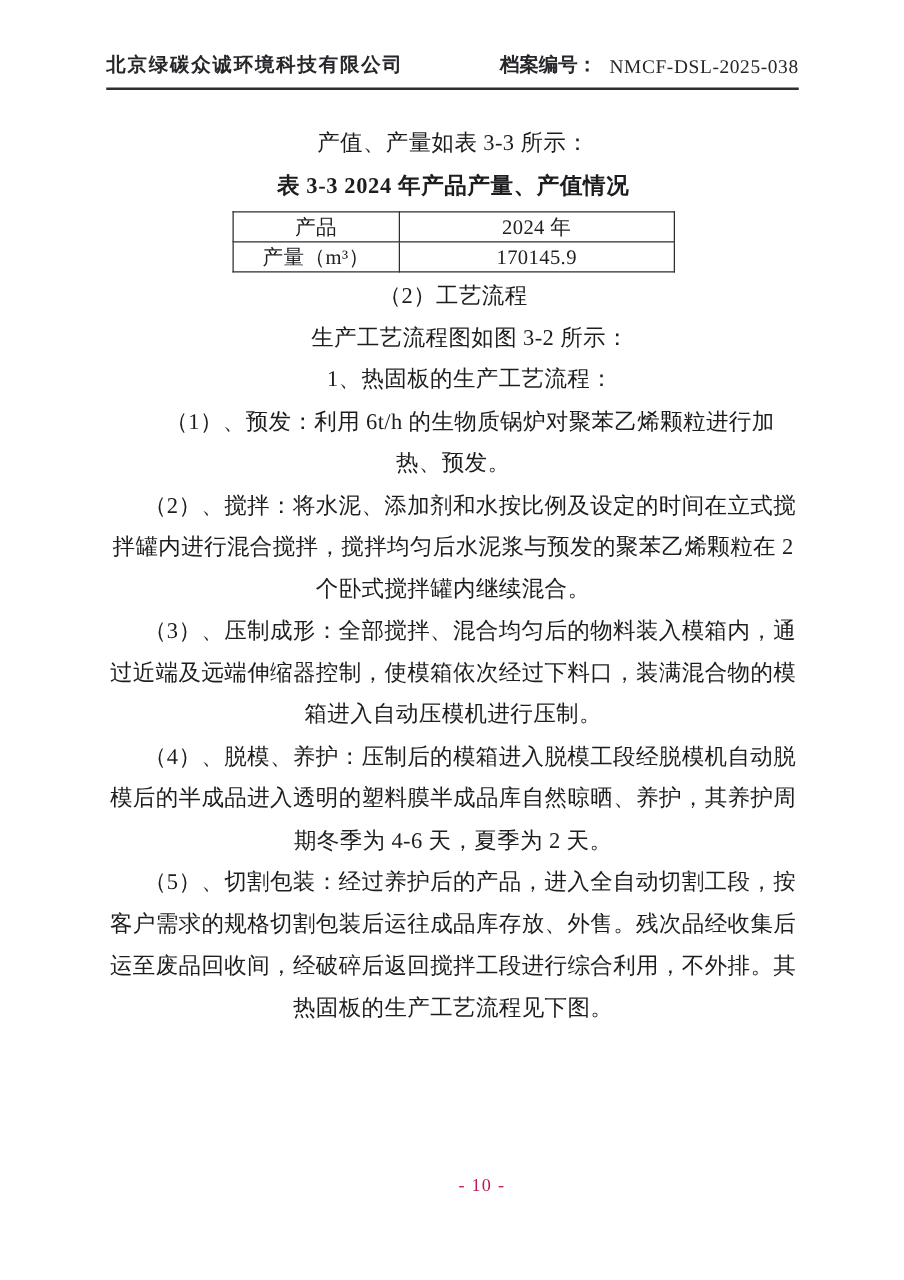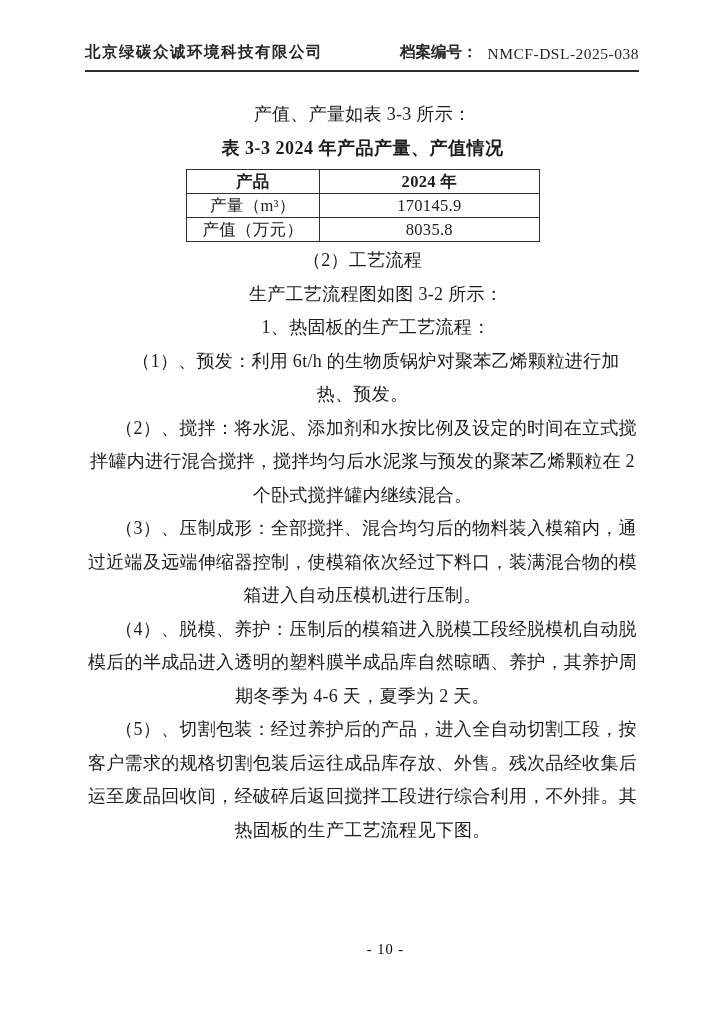--- a/index.html
+++ b/index.html
@@ -68,31 +68,31 @@
     text-align: center;
     color: #202024;
   }
   table.prod-table td, table.prod-table th {
     border: 1.5px solid #2e2e33;
     height: 24px;
     padding: 1px 4px;
     font-weight: normal;
     text-align: center;
   }
-  table.prod-table th { font-weight: 700; }
+  table.prod-table th { font-weight: 400; }
   table.prod-table col.c1 { width: 134px; }
   table.prod-table col.c2 { width: 220px; }
   .footer {
     position: absolute;
     left: 0;
     right: 0;
     top: 941px;
     text-align: center;
     font-size: 14.5px;
-    color: #000000;
+    color: #be185d;
     letter-spacing: 1px;
     padding-left: 48px;
   }
 </style>
 </head>
 <body>
 
 <div class="page">
 
   <div class="header">
@@ -115,24 +115,20 @@
         </colgroup>
       <tbody>
           <tr>
         <th>产品</th>
         <th>2024 年</th>
       </tr>
       <tr>
         <td>产量（m³）</td>
         <td>170145.9</td>
       </tr>
-      <tr>
-        <td>产值（万元）</td>
-        <td>8035.8</td>
-      </tr>
     </tbody>
       </table>
 
     <p>（2）工艺流程</p>
     <p class="indent">生产工艺流程图如图 3-2 所示：</p>
     <p class="indent">1、热固板的生产工艺流程：</p>
     <p class="indent">（1）、预发：利用 6t/h 的生物质锅炉对聚苯乙烯颗粒进行加热、预发。</p>
     <p class="indent">（2）、搅拌：将水泥、添加剂和水按比例及设定的时间在立式搅拌罐内进行混合搅拌，搅拌均匀后水泥浆与预发的聚苯乙烯颗粒在 2 个卧式搅拌罐内继续混合。</p>
     <p class="indent">（3）、压制成形：全部搅拌、混合均匀后的物料装入模箱内，通过近端及远端伸缩器控制，使模箱依次经过下料口，装满混合物的模箱进入自动压模机进行压制。</p>
     <p class="indent">（4）、脱模、养护：压制后的模箱进入脱模工段经脱模机自动脱模后的半成品进入透明的塑料膜半成品库自然晾晒、养护，其养护周期冬季为 4-6 天，夏季为 2 天。</p>

